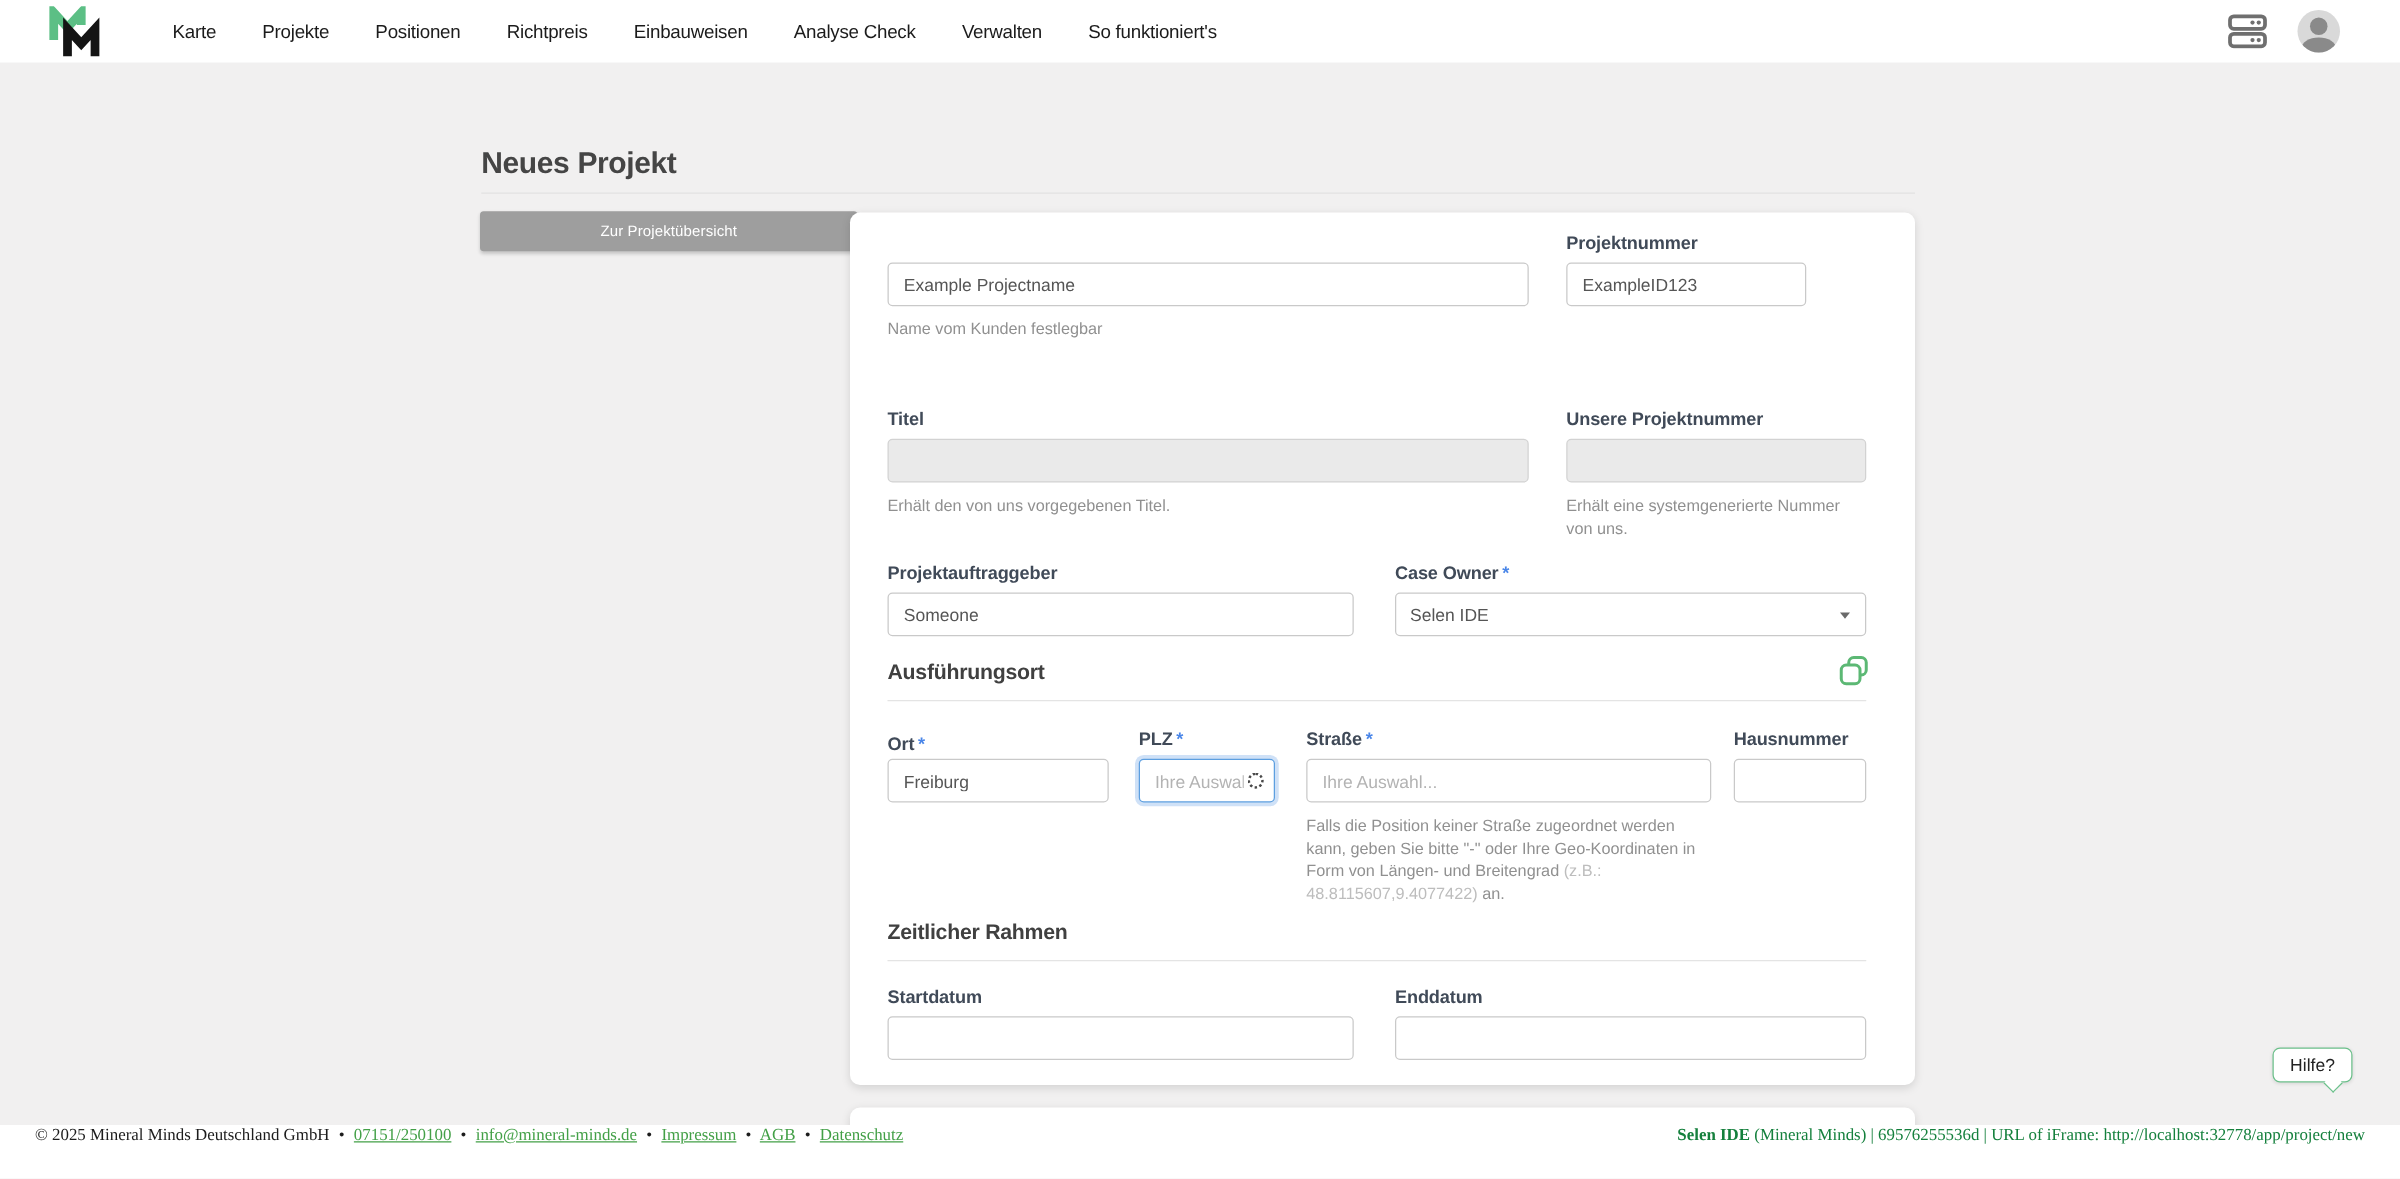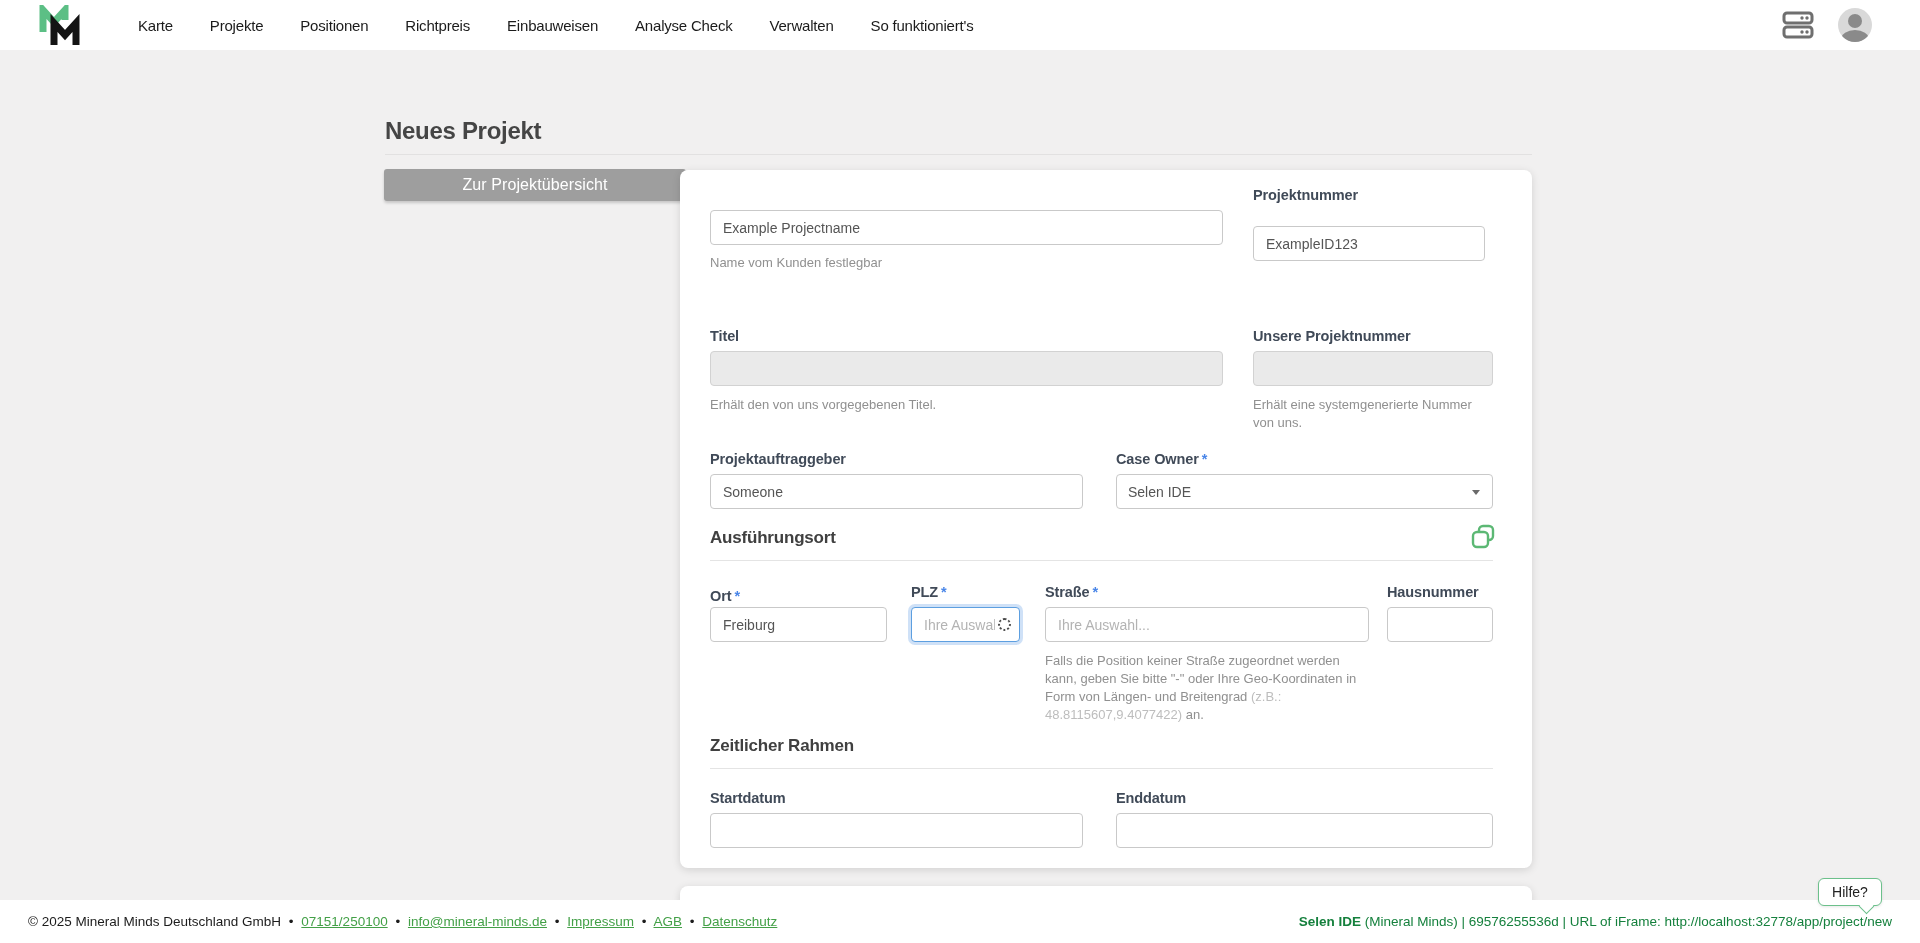--- a/index.html
+++ b/index.html
@@ -29,21 +29,21 @@
 
   
   .page-title {
     position: absolute; left: 385px; top: 117px; font-size: 24px; font-weight: 700;
     color: #454545; letter-spacing: -0.3px;
   }
   .title-divider { position: absolute; left: 385px; top: 154px; width: 1147px; height: 1px; background: #e2e1e1; }
   .back-button {
     position: absolute; left: 384px; top: 169px; width: 302px; height: 32px;
     background: #9e9e9e; color: #ffffff; border: none; border-radius: 3px;
-    font-size: 16px; font-family: "Liberation Sans", sans-serif; cursor: pointer;
+    font-size: 12px; font-family: "Liberation Sans", sans-serif; cursor: pointer;
     box-shadow: 0 2px 3px rgba(0,0,0,0.18); letter-spacing: 0.1px;
   }
 
   
   .card {
     position: absolute; left: 680px; top: 170px; width: 852px; height: 698px;
     background: #ffffff; border-radius: 8px; box-shadow: 0 2px 8px rgba(0,0,0,0.13);
     z-index: 5;
   }
   .card2 {
@@ -87,33 +87,33 @@
   .spinner {
     position: absolute; width: 13px; height: 13px; border-radius: 50%;
     border: 2px dotted #4a4a4a;
   }
 
   
   .help-button {
     position: absolute; left: 1818px; top: 838px; width: 64px; height: 28px;
     background: #ffffff; border: 1.5px solid #6cc08b; border-radius: 6px;
     font-size: 14px; color: #222; font-family: "Liberation Sans", sans-serif;
-    cursor: pointer; z-index: 20; box-shadow: 0 1px 3px rgba(0,0,0,0.1); margin-top: 40px;
+    cursor: pointer; z-index: 20; box-shadow: 0 1px 3px rgba(0,0,0,0.1);
   }
   .help-button::after {
     content: ""; position: absolute; right: 9px; bottom: -6.5px; width: 10px; height: 10px;
     background: #fff; transform: rotate(45deg);
     border-right: 1.5px solid #6cc08b; border-bottom: 1.5px solid #6cc08b;
   }
 
   
   .footer {
     position: absolute; left: 0; top: 900px; width: 1920px; height: 43px;
-    background: #ffffff; z-index: 10; display: flex; align-items: center;
-    justify-content: space-between; padding: 0 28px; font-size: 13.5px; color: #1c1c1c;
+    background: #ffffff; z-index: 10; display: flex; 
+    justify-content: space-between; padding: 0 28px; font-size: 13.5px; color: #1c1c1c; font-family: Liberation Serif, serif;
   }
   .footer-left { white-space: nowrap; }
   .footer-sep { color: #1c1c1c; margin: 0 4px; }
   .footer-link { color: #43a047; text-decoration: underline; cursor: pointer; }
   .footer-right { white-space: nowrap; color: #15803d; }
   .footer-right b { font-weight: 700; }
 </style>
 </head>
 <body>
 
@@ -160,21 +160,21 @@
 
   <div class="card">
 
     <label class="f-label" style="left:30px; top:17px;margin-top:33px;">
       <span>Projektname</span><span class="req">*</span>
     </label>
     <input class="f-input" style="left: 30px; top: 40px; width: 513px;" value="Example Projectname">
     <div class="helper" style="left:30px; top:84px; width:513px;">Name vom Kunden festlegbar</div>
 
     <label class="f-label" style="left:573px; top:17px;">Projektnummer</label>
-    <input class="f-input" style="left: 573px; top: 56px; width: 232px;" value="ExampleID123">
+    <input class="f-input" style="left: 573px; top: 40px; width: 192px;" value="ExampleID123">
 
     <label class="f-label" style="left:30px; top:158px;">Titel</label>
     <input class="f-input disabled" disabled="" style="left: 30px; top: 181px; width: 513px;" value="">
     <div class="helper" style="left:30px; top:226px; width:513px;">Erhält den von uns vorgegebenen Titel.</div>
 
     <label class="f-label" style="left:573px; top:158px;">Unsere Projektnummer</label>
     <input class="f-input disabled" disabled="" style="left: 573px; top: 181px; width: 240px;" value="">
     <div class="helper" style="left:573px; top:226px; width:240px;">Erhält eine systemgenerierte Nummer von uns.</div>
 
     <label class="f-label" style="left:30px; top:281px;">Projektauftraggeber</label>

